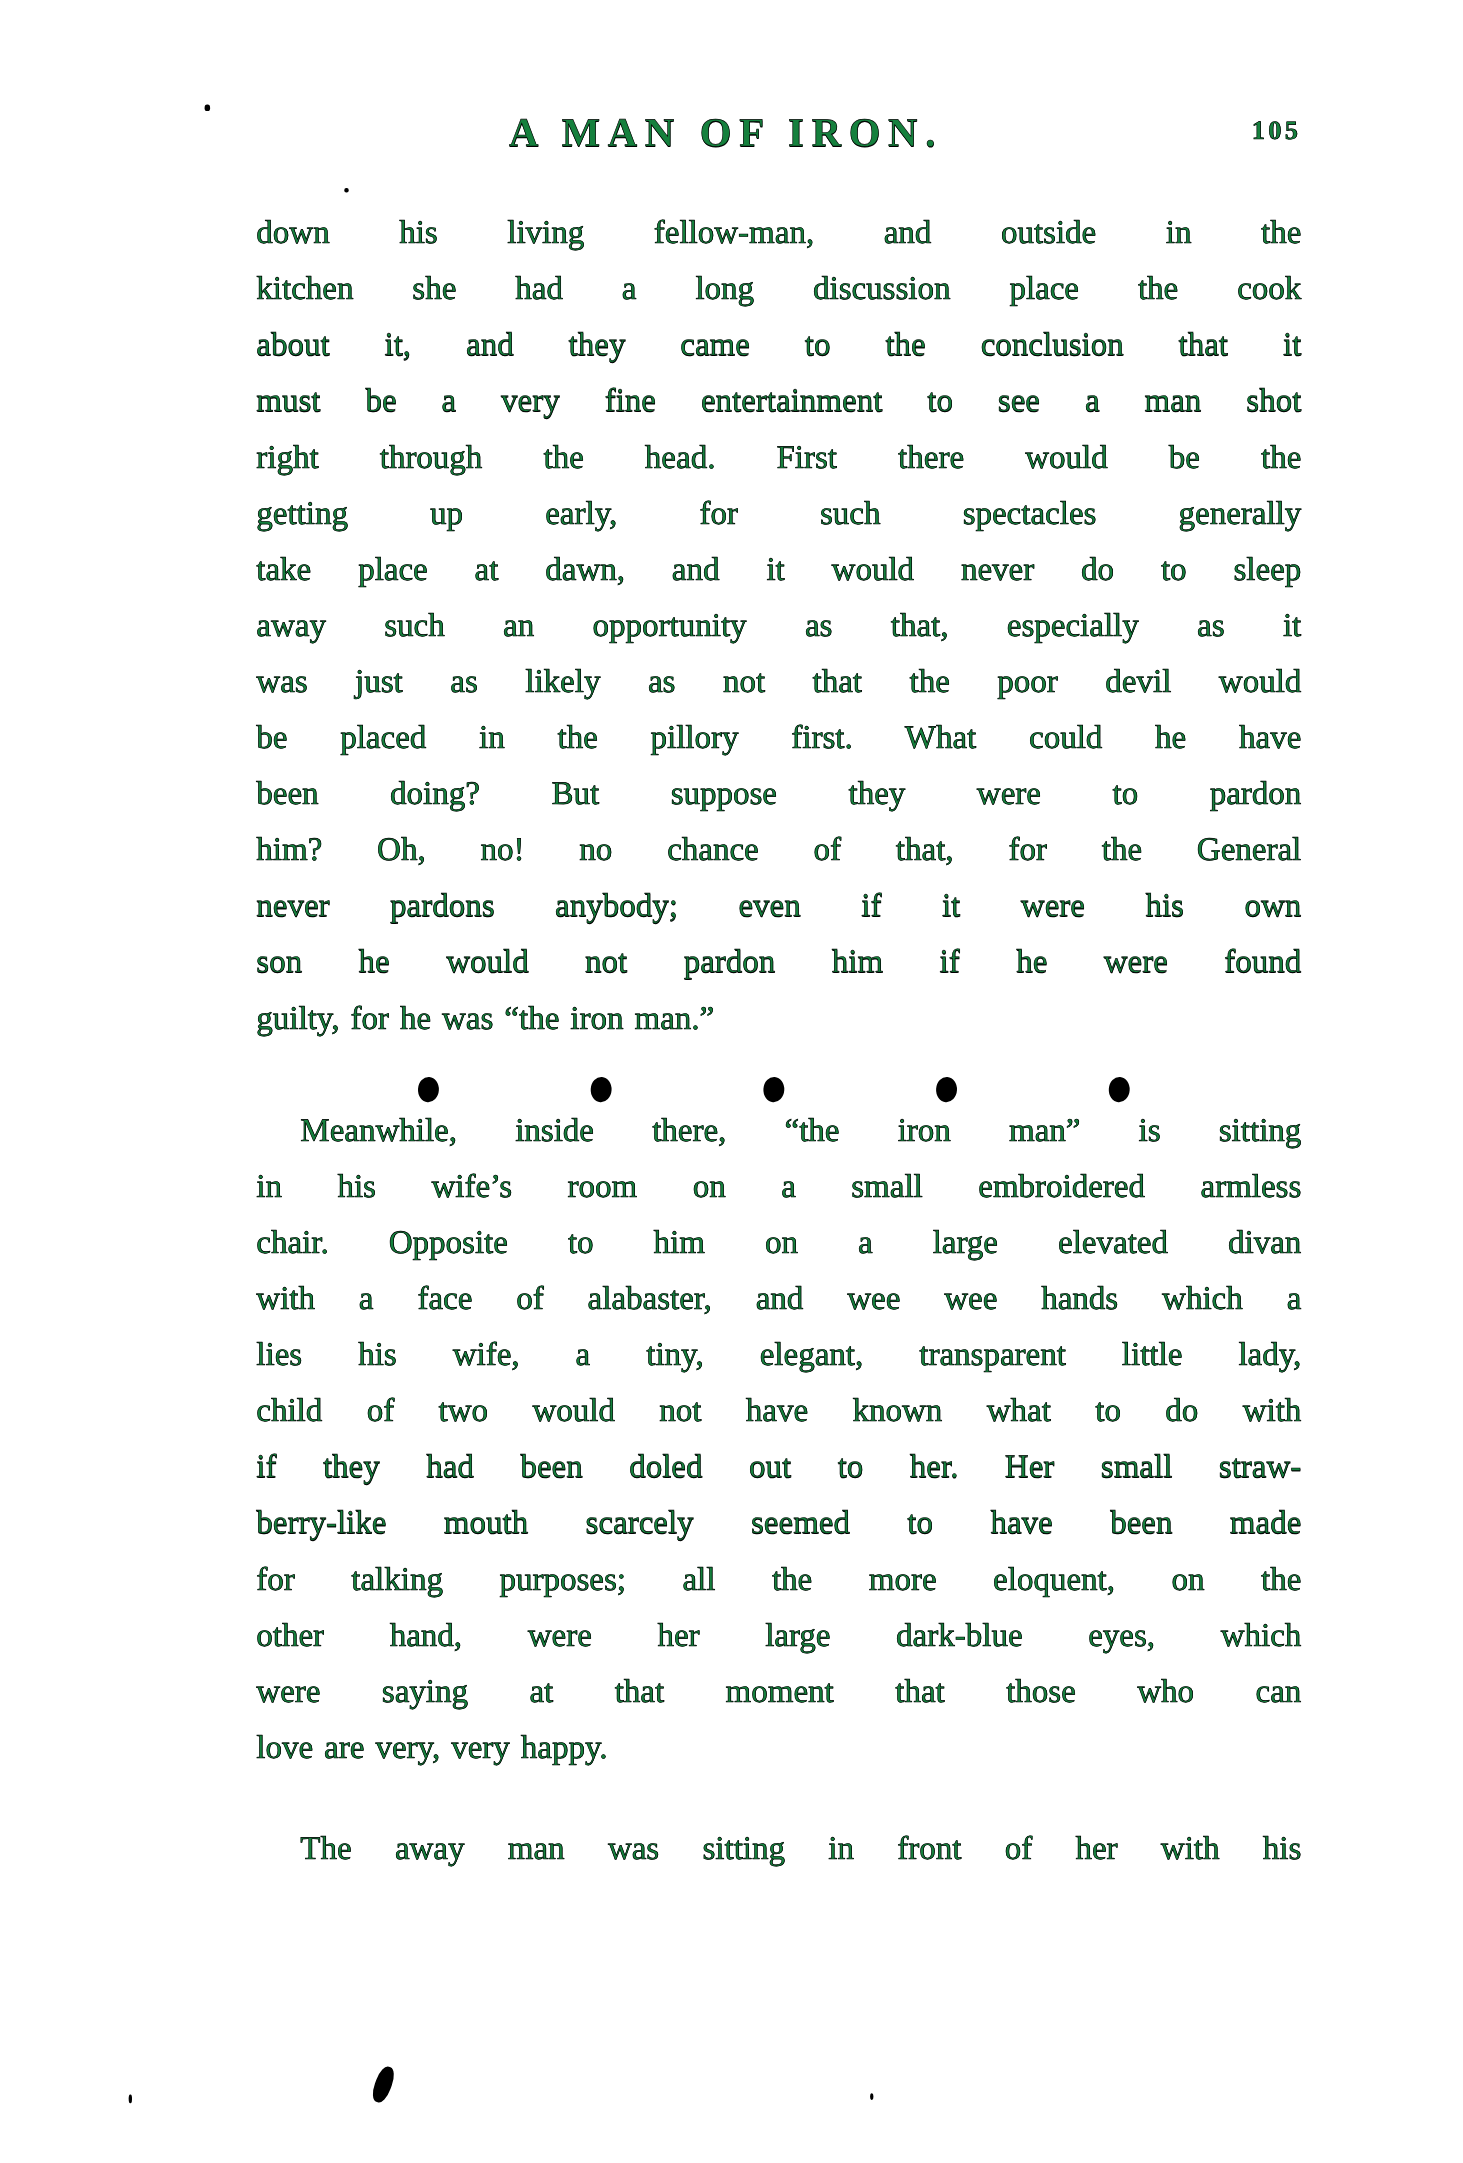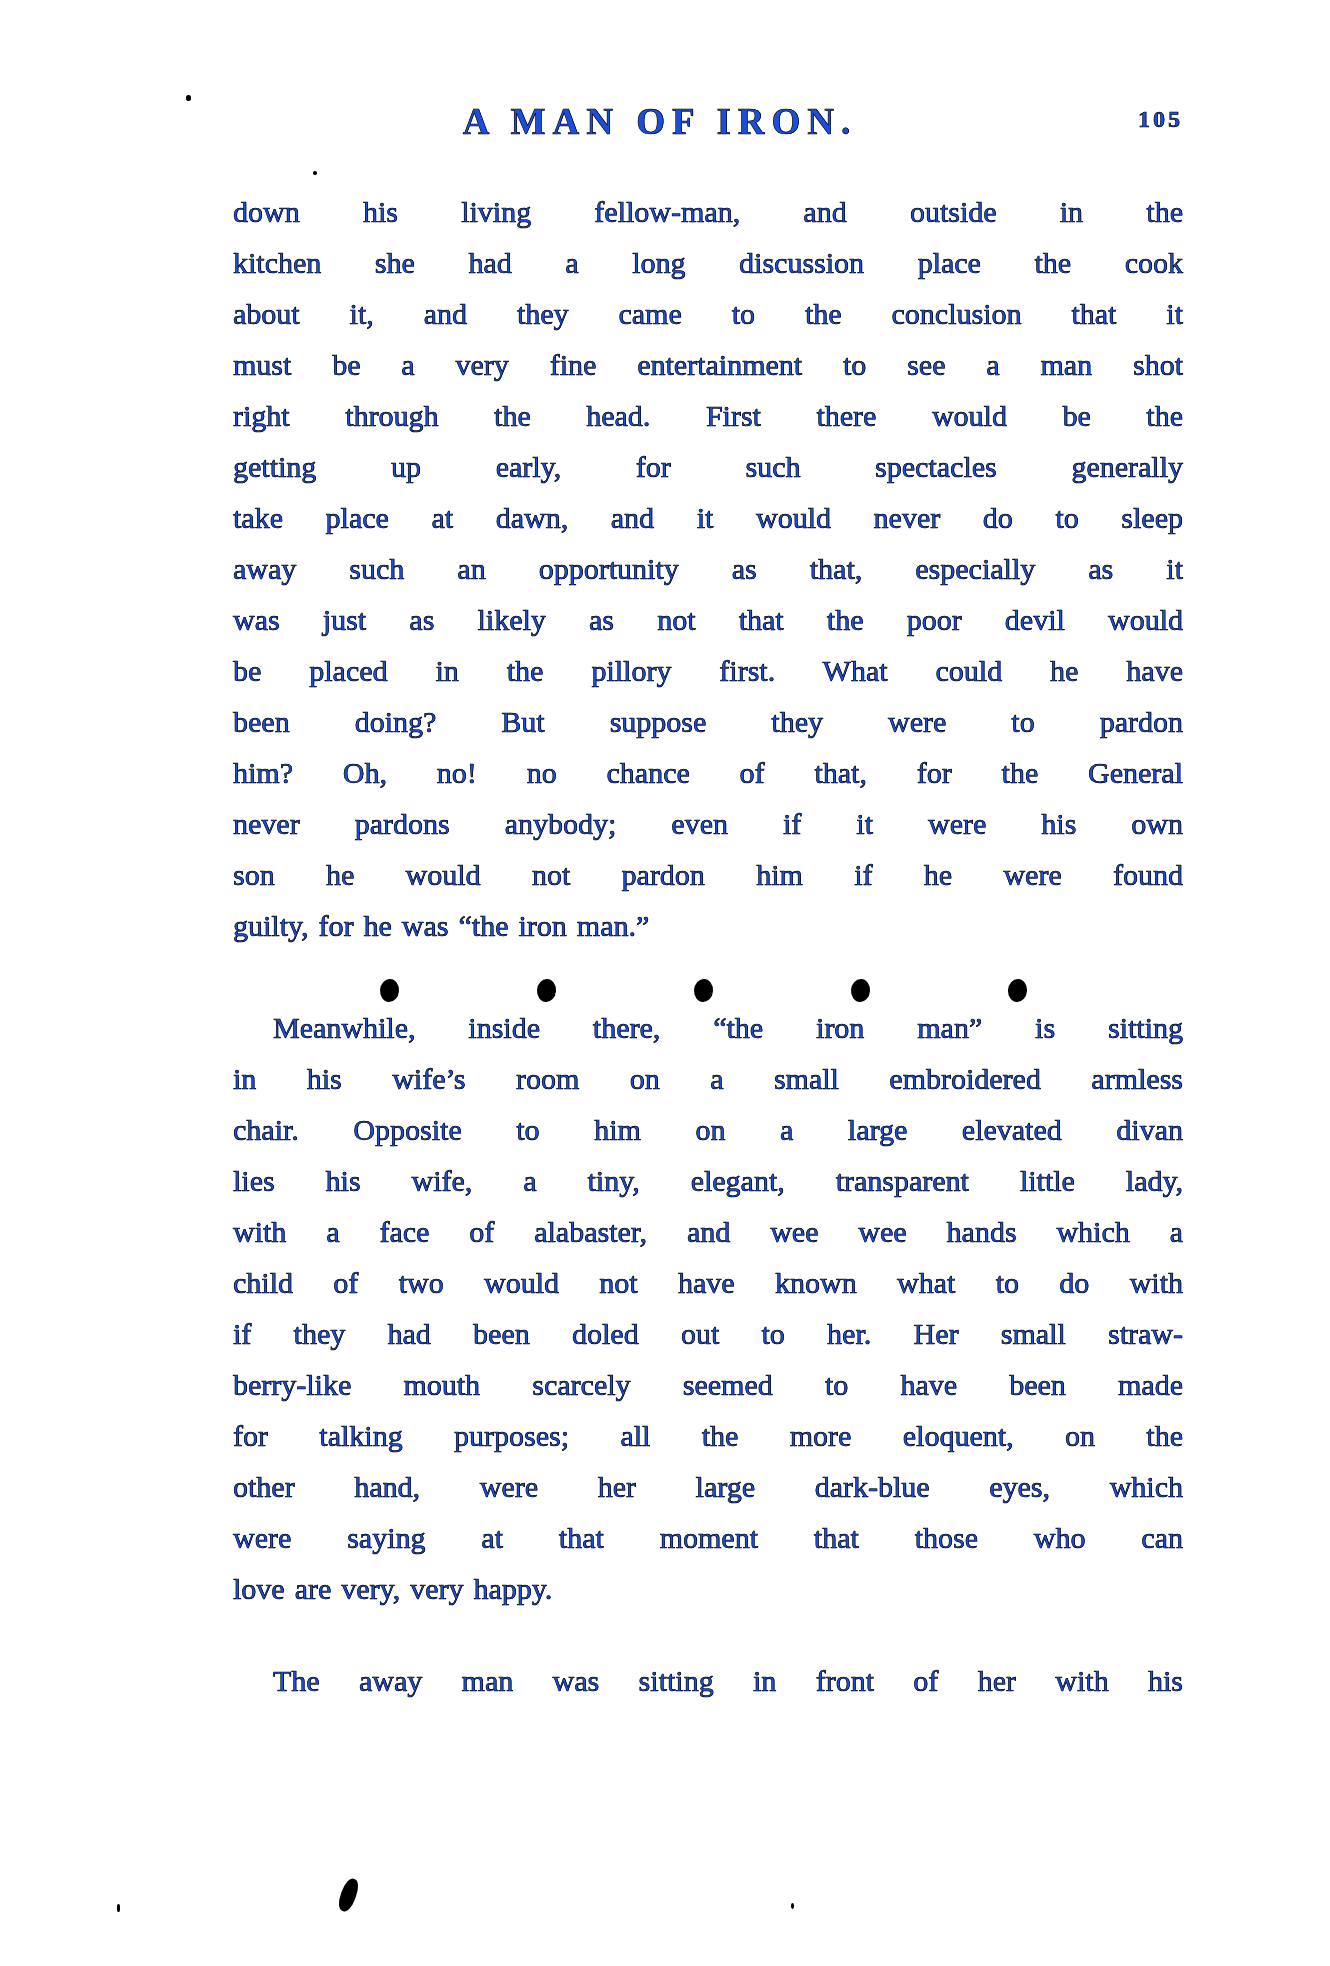--- a/index.html
+++ b/index.html
@@ -7,21 +7,21 @@
     padding: 0;
     background: #ffffff;
   }
   .page {
     position: relative;
     width: 1330px;
     height: 1966px;
     background: #ffffff;
     overflow: hidden;
     font-family: "Liberation Serif", "DejaVu Serif", serif;
-    color: #1d4ed8;
+    color: #15803d;
   }
   
   .ink {
     -webkit-text-stroke: 0.55px #000;
     text-shadow: 0.2px 0.2px 0 #000;
   }
   .running-header {
     position: absolute;
     top: 100px;
     left: 233px;
@@ -125,22 +125,22 @@
         <div class="separator-dot"></div>
         <div class="separator-dot"></div>
         <div class="separator-dot"></div>
         <div class="separator-dot"></div>
         <div class="separator-dot"></div>
       </div>
       <div class="paragraph para-1">
         <div class="line indent">Meanwhile, inside there, “the iron man” is sitting</div>
         <div class="line">in his wife’s room on a small embroidered armless</div>
         <div class="line">chair.  Opposite to him on a large elevated divan</div>
+        <div class="line">with a face of alabaster, and wee wee hands which a</div>
         <div class="line">lies his wife, a tiny, elegant, transparent little lady,</div>
-        <div class="line">with a face of alabaster, and wee wee hands which a</div>
         <div class="line">child of two would not have known what to do with</div>
         <div class="line">if they had been doled out to her.  Her small straw-</div>
         <div class="line">berry-like mouth scarcely seemed to have been made</div>
         <div class="line">for talking purposes; all the more eloquent, on the</div>
         <div class="line">other hand, were her large dark-blue eyes, which</div>
         <div class="line">were saying at that moment that those who can</div>
         <div class="line no-just">love are very, very happy.</div>
       </div>
       <div class="paragraph para-2">
         <div class="line indent">The away man was sitting in front of her with his</div>

